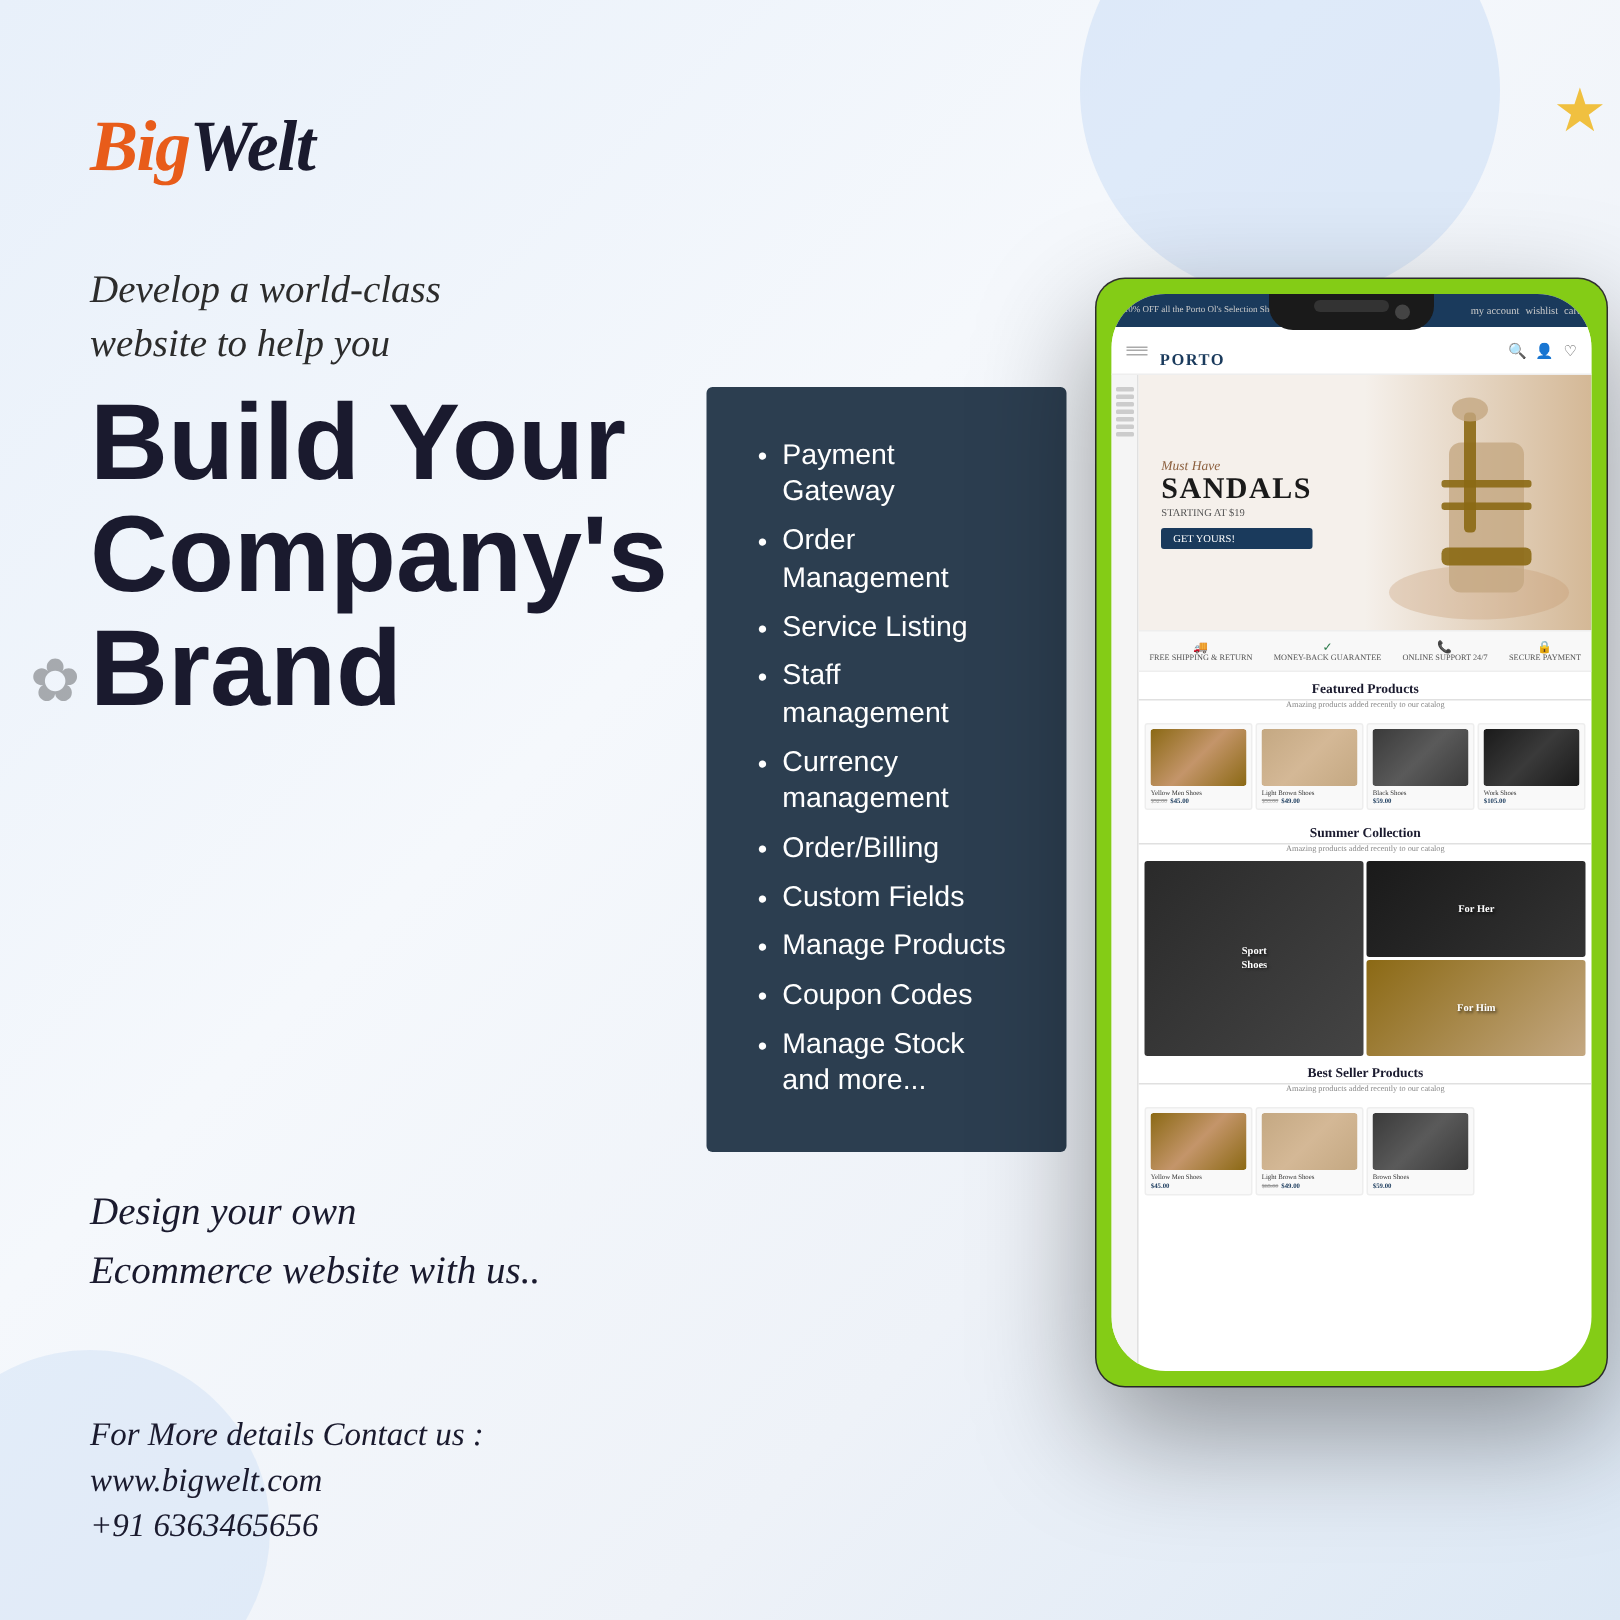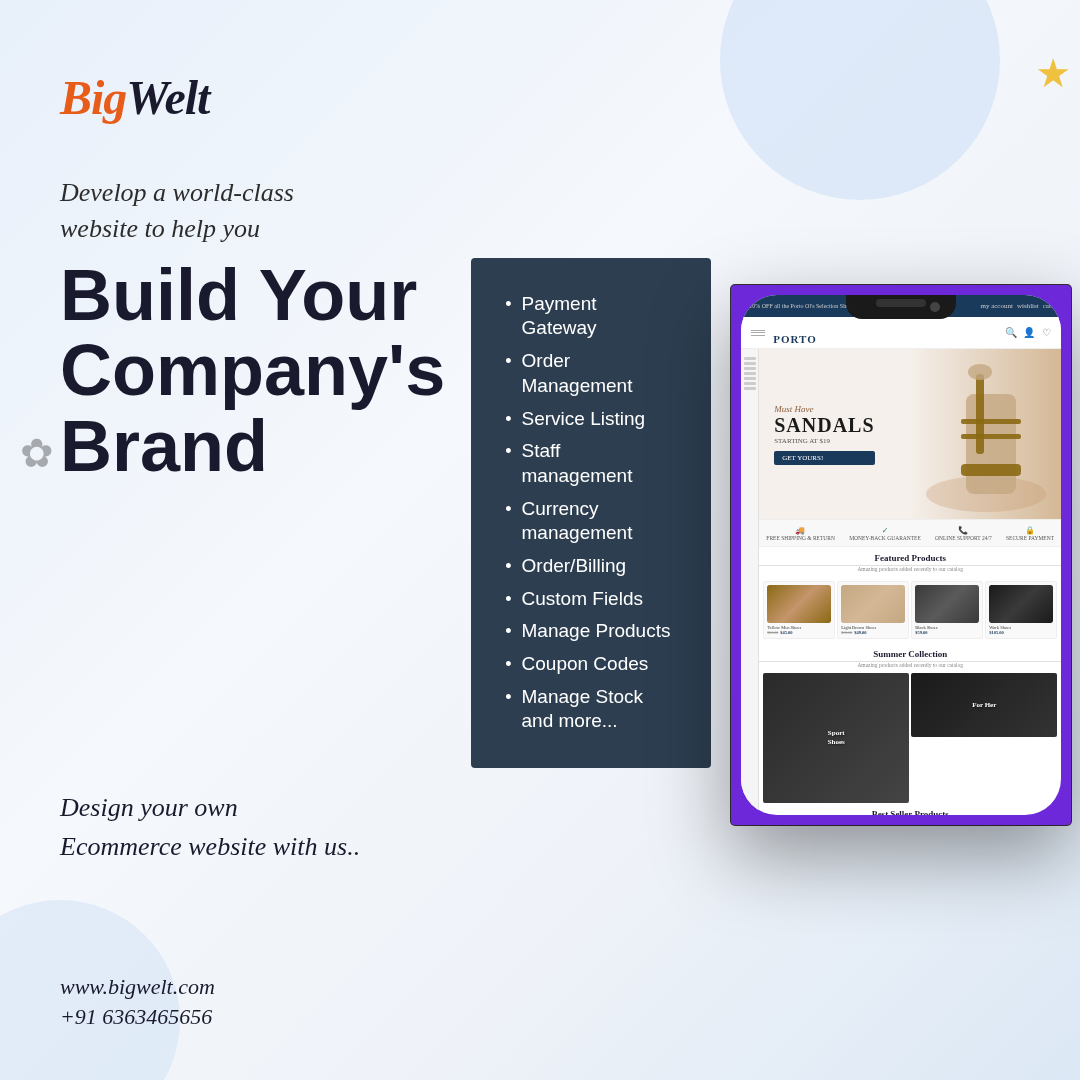--- a/index.html
+++ b/index.html
@@ -190,23 +190,23 @@
       top: -10px;
       right: 0px;
       font-size: 40px;
       color: #f0c040;
       z-index: 10;
     }
 
     
     .phone-mockup {
       width: 340px;
-      height: 540px;
-      background: #6d28d9;
-      border-radius: 4px;
+      height: 738px;
+      background: #84cc16;
+      border-radius: 19px;
       padding: 10px;
       box-shadow: 0 30px 80px rgba(0,0,0,0.4), 0 0 0 1px #333;
       position: relative;
       margin-top: 20px;
     }
 
     .phone-notch {
       position: absolute;
       top: 10px;
       left: 50%;
@@ -534,20 +534,21 @@
       </div>
     </div>
 
     <div class="tagline">
       Design your own<br>Ecommerce website with us..
     </div>
 
     <div class="flower-decoration">✿</div>
 
     <div class="contact-section">
+      <div class="contact-label">For More details Contact us :</div>
       <div class="contact-website">www.bigwelt.com</div>
       <div class="contact-phone">+91 6363465656</div>
     </div>
 
   </div>
 
   <div class="right-panel">
 
     <div class="star-decoration">★</div>
 
@@ -688,20 +689,23 @@
               <div class="summer-grid">
 
                 <div class="summer-item" style="background: linear-gradient(135deg,#2a2a2a,#444); grid-row: span 2;">
                   <div class="summer-item-label">Sport<br>Shoes</div>
                 </div>
 
                 <div class="summer-item" style="background: linear-gradient(135deg,#1a1a1a,#333);">
                   <div class="summer-item-label">For Her</div>
                 </div>
 
+                <div class="summer-item" style="background: linear-gradient(135deg,#8B6914,#c4a882);">
+                  <div class="summer-item-label">For Him</div>
+                </div>
               </div>
             </div>
 
             <div class="section-title">Best Seller Products</div>
             <div class="section-subtitle">Amazing products added recently to our catalog</div>
             <div class="product-grid" style="padding-bottom:8px;">
               <div class="product-item">
                 <div class="product-img-placeholder">
                     <div class="shoe-brown"></div>
                   </div>

